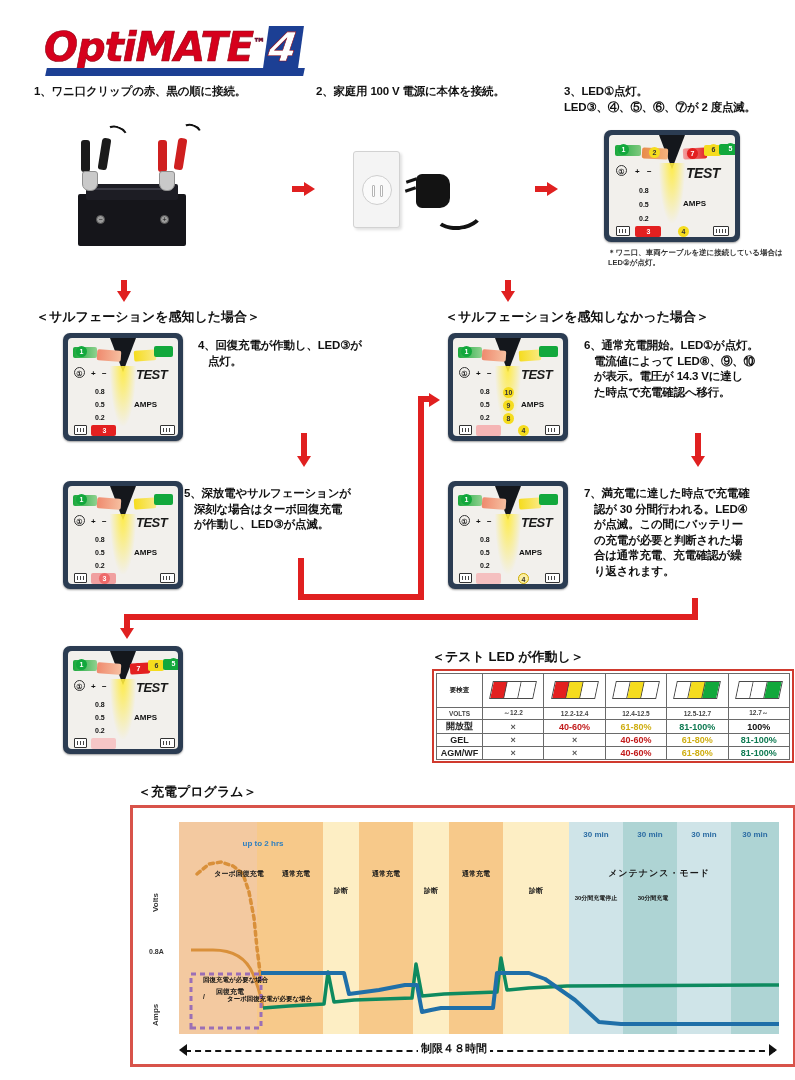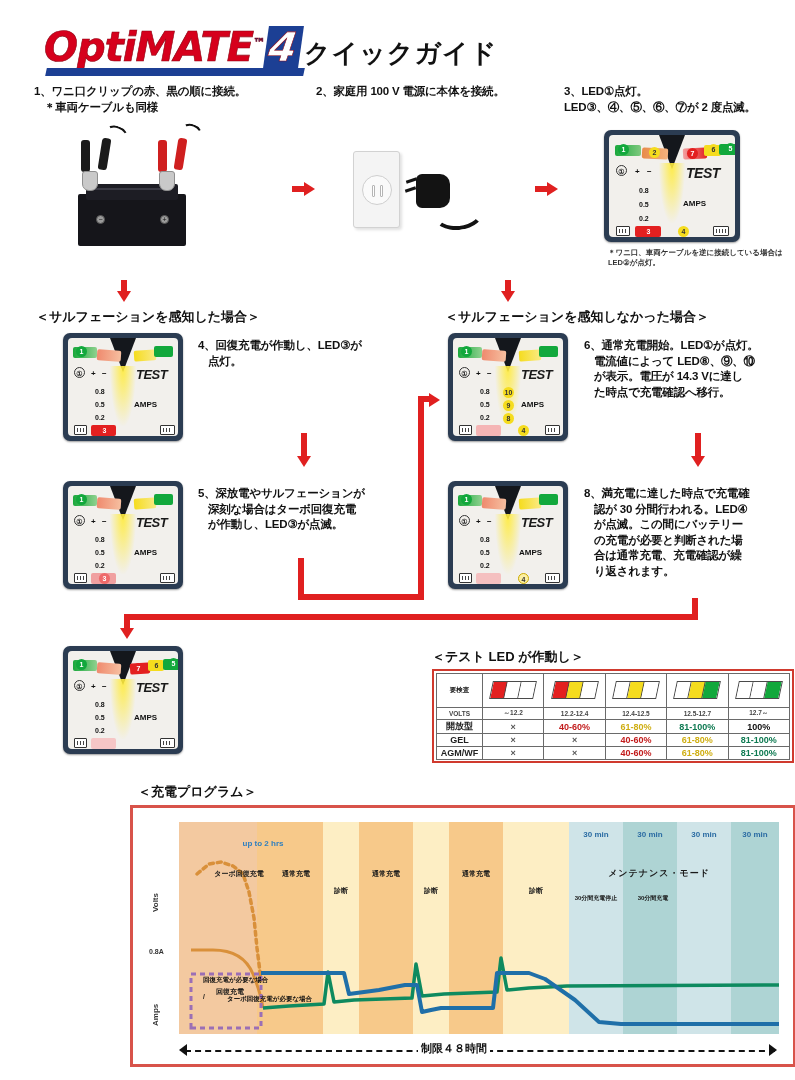--- a/index.html
+++ b/index.html
@@ -286,25 +286,23 @@
 </head>
 <body>
 
 <div id="page">
  <div class="sheet">
 
   <div class="logo-wrap">
     <div class="logo-text"><span>OptiMATE</span><span class="logo-tm">™</span><span class="logo-num">4</span></div>
     <div class="logo-bar"></div>
   </div>
-  <div class="quickguide">クイックガイド</div>
 
   <div class="step" style="left:26px; top:76px; width:250px;">
     <span>1、ワニ口クリップの赤、黒の順に接続。</span>
-    <span class="ind">＊車両ケーブルも同様</span>
   </div>
 
   <div>
     <div class="battery-body" style="left:70px; top:186px; width:108px; height:52px;"></div>
     <div class="battery-top" style="left:78px; top:176px; width:92px; height:16px; border-radius:2px;"></div>
     <div class="battery-top" style="left:84px; top:180px; width:80px; height:2px; background:#3a3a44;"></div>
     <div class="term" style="left:88px; top:207px;">−</div>
     <div class="term" style="left:152px; top:207px;">+</div>
 
     <div class="clip" style="left:73px; top:132px; background:#1b1b1b;"></div>
@@ -436,21 +434,21 @@
       <div class="amps-tick" style="left:27px; top:50px;">0.8</div>
       <div class="amps-tick" style="left:27px; top:63px;">0.5</div>
       <div class="amps-tick" style="left:27px; top:76px;">0.2</div>
       <div class="amps-label" style="left:66px; top:62px;">AMPS</div>
       <div class="batt-icon" style="left:6px; top:87px; width:13px; height:10px;"></div>
       <div class="led-bar" style="left:23px; top:87px; width:25px; background:#f0a0a0;"></div>
       <div class="led-num led-on-red" style="left:31px; top:87px; background:#ee6a6a;">3</div>
       <div class="batt-icon" style="left:92px; top:87px; width:15px; height:10px;"></div>
     </div>
   </div>
-  <div class="step" style="left:190px; top:478px; width:210px;">
+  <div class="step" style="left:176px; top:478px; width:210px;">
     <span>5、深放電やサルフェーションが</span>
     <span class="ind">深刻な場合はターボ回復充電</span>
     <span class="ind">が作動し、LED③が点滅。</span>
   </div>
 
   <div class="device" style="left:440px; top:325px; width:120px; height:108px;">
     <div class="dev-face">
       <div class="glow"></div>
       <div class="led-bar" style="left:5px; top:9px; width:24px; background:linear-gradient(90deg,#1aa83c,#8fd18f);"></div>
       <div class="led-bar" style="left:29px; top:12px; width:24px; background:linear-gradient(90deg,#ef8a6e,#f6bfa0); transform:rotate(4deg);"></div>
@@ -502,21 +500,21 @@
       <div class="amps-tick" style="left:27px; top:63px;">0.5</div>
       <div class="amps-tick" style="left:27px; top:76px;">0.2</div>
       <div class="amps-label" style="left:66px; top:62px;">AMPS</div>
       <div class="batt-icon" style="left:6px; top:87px; width:13px; height:10px;"></div>
       <div class="led-bar" style="left:23px; top:87px; width:25px; background:#f5c0c0;"></div>
       <div class="led-num led-on-yel" style="left:65px; top:87px; background:#fdf0a0; border:1px solid #c9a800;">4</div>
       <div class="batt-icon" style="left:92px; top:87px; width:15px; height:10px;"></div>
     </div>
   </div>
   <div class="step" style="left:576px; top:478px; width:216px;">
-    <span>8、満充電に達した時点で充電確</span>
+    <span>7、満充電に達した時点で充電確</span>
     <span class="ind">認が 30 分間行われる。LED④</span>
     <span class="ind">が点滅。この間にバッテリー</span>
     <span class="ind">の充電が必要と判断された場</span>
     <span class="ind">合は通常充電、充電確認が繰</span>
     <span class="ind">り返されます。</span>
   </div>
 
   <div>
     <div class="pipe" style="left:290px; top:550px; width:6px; height:42px;"></div>
     <div class="pipe" style="left:290px; top:586px; width:126px; height:6px;"></div>

